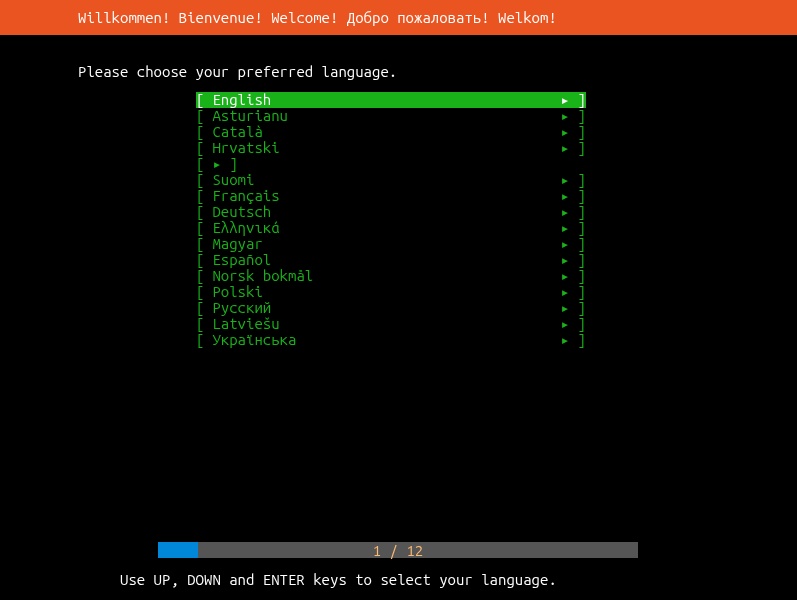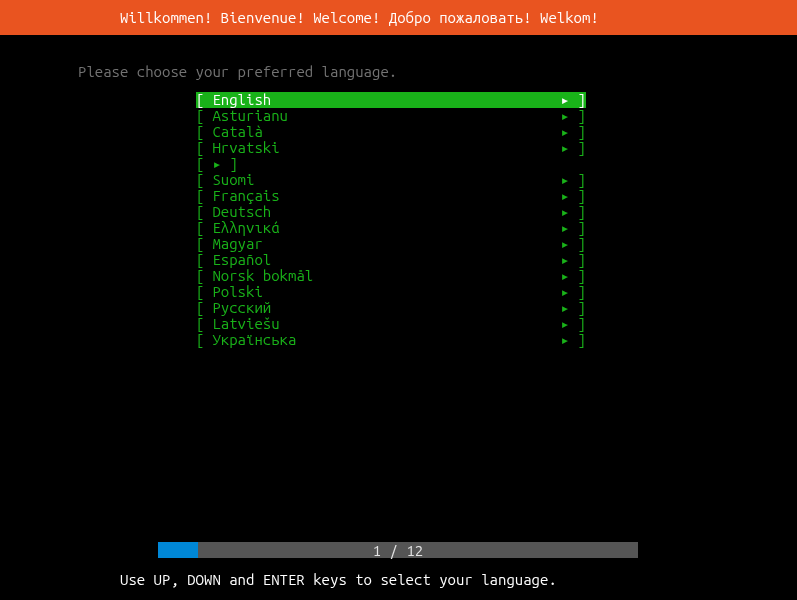--- a/index.html
+++ b/index.html
@@ -13,25 +13,25 @@
       background: #000000;
       font-family: "Ubuntu Mono", "DejaVu Sans Mono", "Courier New", monospace;
       font-size: 15px;
       color: #ffffff;
       overflow: hidden;
       position: relative;
     }
     .header {
       background: #e95420;
       color: #ffffff;
-      padding: 9px 0 9px 120px;
+      padding: 9px 0 9px 78px;
       font-size: 15px;
     }
     .prompt {
-      color: #737373;
+      color: #ffffff;
       padding: 28px 0 0 78px;
       font-size: 15px;
     }
     .language-list {
       margin-top: 12px;
       margin-left: 196px;
     }
     .language-item {
       display: flex;
       align-items: center;
@@ -70,21 +70,21 @@
     }
     .progress-fill {
       position: absolute;
       left: 0;
       top: 0;
       height: 100%;
       background: #0087d7;
     }
     .progress-text {
       position: relative;
-      color: #e5e5e5;
+      color: #fdba74;
       font-size: 15px;
       z-index: 1;
     }
     .footer {
       position: absolute;
       bottom: 12px;
       left: 78px;
       color: #ffffff;
       font-size: 15px;
       margin-left: 42px;

